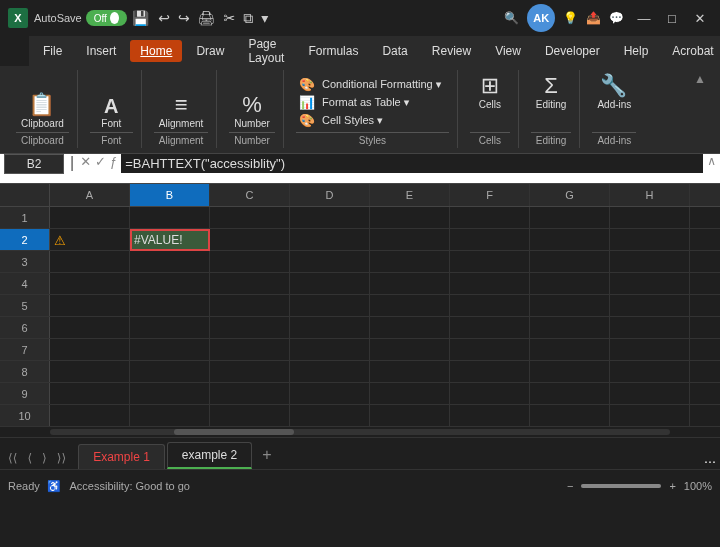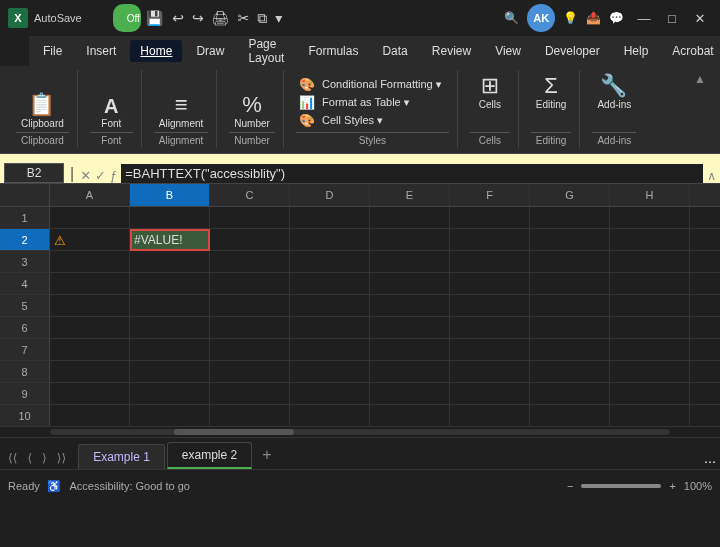--- a/index.html
+++ b/index.html
@@ -10,21 +10,21 @@
       background: #1f1f1f;
       height: 36px;
       display: flex;
       align-items: center;
       padding: 0 8px;
       gap: 6px;
     }
     .title-bar-left { display: flex; align-items: center; gap: 6px; flex: 1; }
     .app-icon { width: 20px; height: 20px; background: #1d6f42; border-radius: 2px; display: flex; align-items: center; justify-content: center; font-weight: bold; font-size: 11px; color: white; }
     .autosave-area { display: flex; align-items: center; gap: 4px; font-size: 11px; color: #ccc; }
-    .toggle-switch { background: #4caf50; border-radius: 10px; width: 16px; height: 16px; display: flex; align-items: center; padding: 14px; cursor: pointer; margin-left: 27px; }
+    .toggle-switch { background: #4caf50; border-radius: 10px; width: 41px; height: 16px; display: flex; align-items: center; padding: 8px; cursor: pointer; }
     .toggle-knob { width: 12px; height: 12px; background: white; border-radius: 50%; margin-left: auto; }
     .toggle-off { font-size: 10px; color: white; margin-right: 3px; }
     .title-bar-icons { display: flex; align-items: center; gap: 8px; color: #ccc; font-size: 14px; }
     .title-bar-icons span { cursor: pointer; }
     .title-center { flex: 2; text-align: center; font-size: 13px; color: #ccc; }
     .title-right { display: flex; align-items: center; gap: 8px; }
     .avatar { width: 28px; height: 28px; background: #4a90d9; border-radius: 50%; display: flex; align-items: center; justify-content: center; font-size: 11px; font-weight: bold; color: white; text-align: right; }
     .window-controls { display: flex; gap: 4px; }
     .win-btn { width: 24px; height: 24px; display: flex; align-items: center; justify-content: center; cursor: pointer; font-size: 13px; color: #ccc; }
 
@@ -38,21 +38,21 @@
       gap: 4px;
       margin-left: 29px;
     }
     .menu-item {
       padding: 4px 10px;
       cursor: pointer;
       font-size: 12px;
       color: #ddd;
       border-radius: 3px;
     }
-    .menu-item.active { background: #0f172a; color: white; text-decoration: underline; }
+    .menu-item.active { background: #c2410c; color: white; text-decoration: underline; }
 
     
     .ribbon {
       background: #2b2b2b;
       border-bottom: 1px solid #444;
       padding: 4px 8px;
       display: flex;
       align-items: flex-start;
       gap: 4px;
       min-height: 88px;
@@ -128,24 +128,24 @@
       font-size: 10px;
       color: #aaa;
       text-align: center;
       width: 100%;
       border-top: 1px solid #555;
       padding-top: 2px;
     }
 
     
     .formula-bar {
-      background: #fef9c3;
+      background: #ffffff;
       height: 30px;
       display: flex;
-      align-items: flex-end;
+      align-items: flex-start;
       padding: 0 4px;
       border-bottom: 1px solid #444;
       gap: 4px;
     }
     .cell-ref-box {
       background: #2b2b2b;
       border: 1px solid #555;
       padding: 2px 8px;
       font-size: 12px;
       color: #ddd;
@@ -266,21 +266,21 @@
       padding: 0 4px;
       border-top: 1px solid #333;
       gap: 2px;
     }
     .sheet-nav { display: flex; gap: 2px; margin-right: 6px; }
     .sheet-nav-btn { color: #888; cursor: pointer; padding: 4px; font-size: 12px; }
     .sheet-tab {
       background: #2b2b2b;
       padding: 5px 14px;
       font-size: 12px;
-      color: #c4b5fd;
+      color: #ef4444;
       cursor: pointer;
       border-top: 1px solid #444;
       border-left: 1px solid #444;
       border-right: 1px solid #444;
       border-radius: 3px 3px 0 0;
     }
     .sheet-tab.active {
       background: #1f1f1f;
       color: #ddd;
       border-bottom: 2px solid #4caf50;

